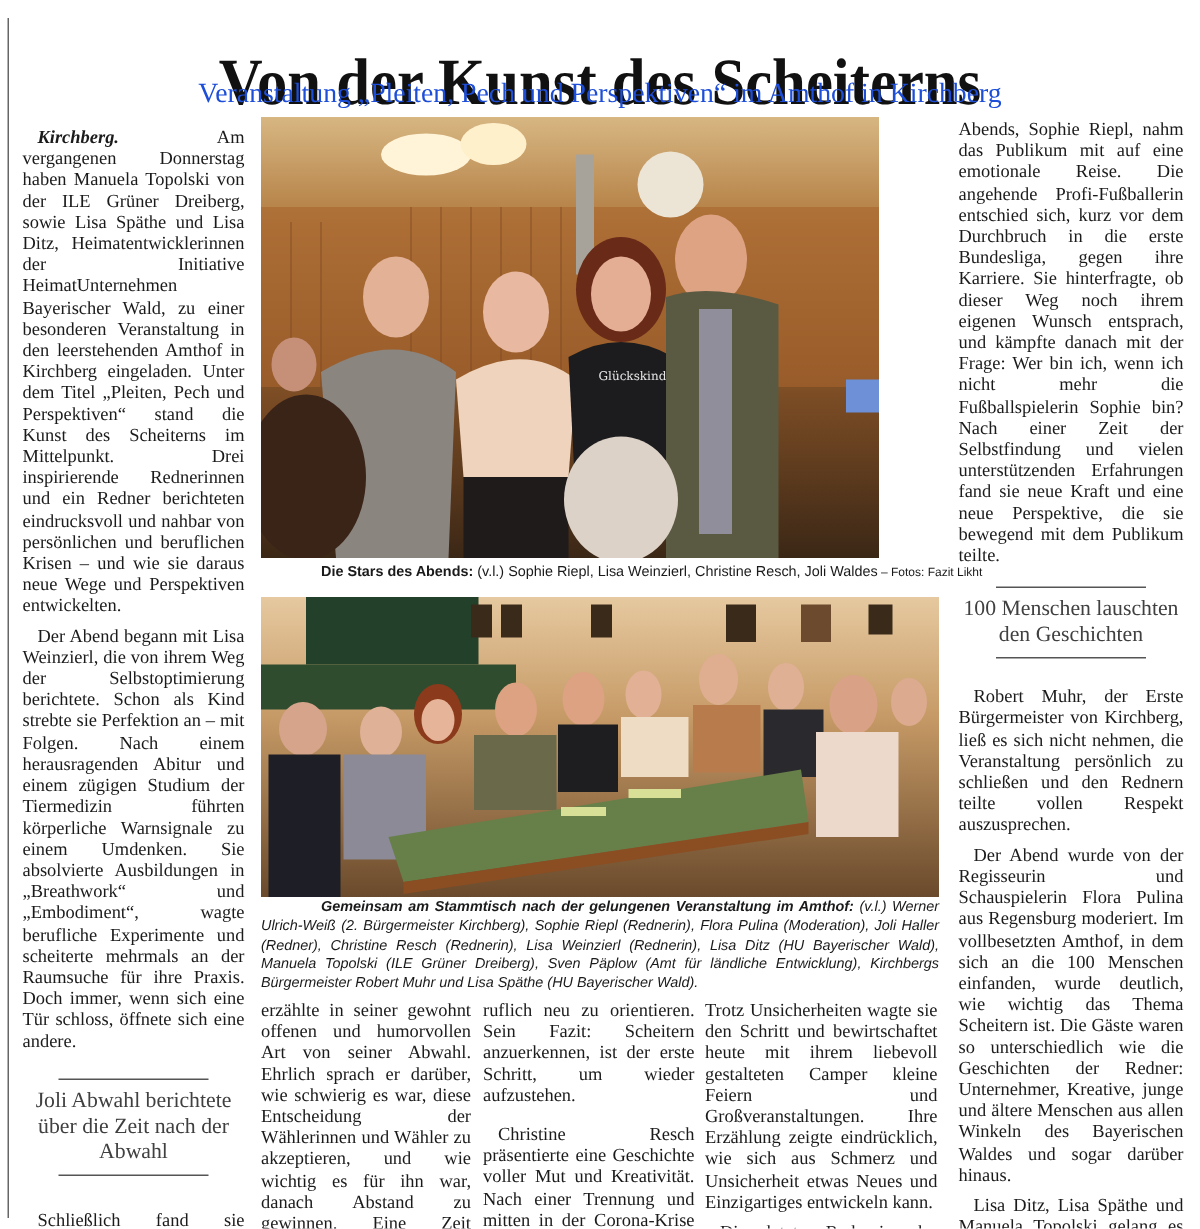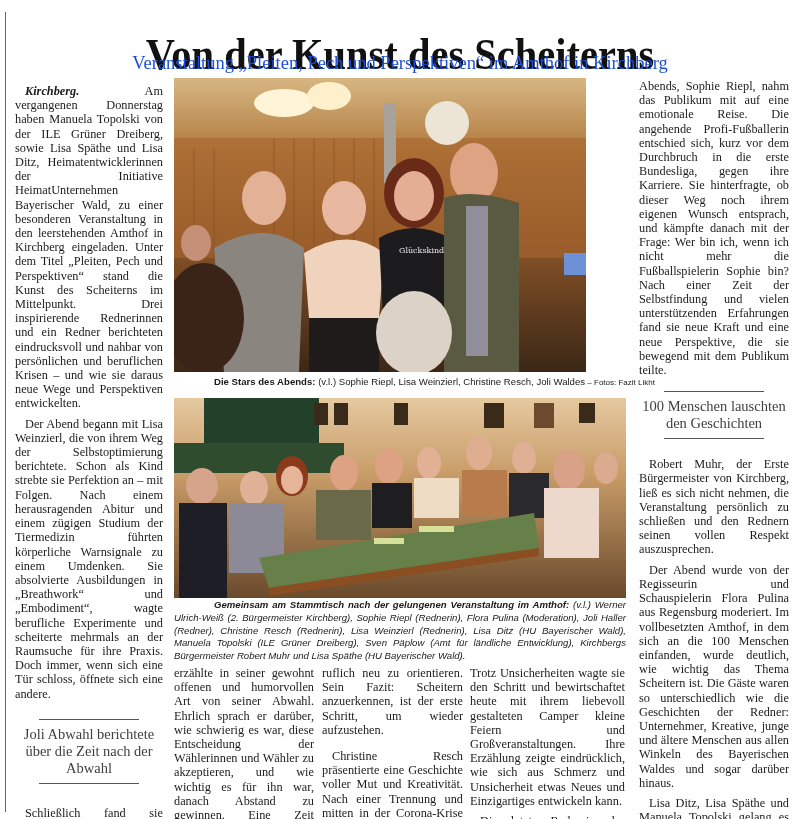--- a/index.html
+++ b/index.html
@@ -133,16 +133,16 @@
   <p style="text-align:justify; text-align-last:justify;">Die letzte Rednerin des</p>
 </div>
 
 <div class="col" style="left:639px; top:79px; width:150px;">
   <p class="noind">Abends, Sophie Riepl, nahm das Publikum mit auf eine emotionale Reise. Die angehende Profi-Fußballerin entschied sich, kurz vor dem Durchbruch in die erste Bundesliga, gegen ihre Karriere. Sie hinterfragte, ob dieser Weg noch ihrem eigenen Wunsch entsprach, und kämpfte danach mit der Frage: Wer bin ich, wenn ich nicht mehr die Fußballspielerin Sophie bin? Nach einer Zeit der Selbstfindung und vielen unterstützenden Erfahrungen fand sie neue Kraft und eine neue Perspektive, die sie bewegend mit dem Publikum teilte.</p>
   <div style="margin:14px 0 18px 0;">
     <div class="hr"></div>
     <div class="subhead-box" style="margin:6px 0;">100 Menschen lauschten den Geschichten</div>
     <div class="hr"></div>
   </div>
-  <p>Robert Muhr, der Erste Bürgermeister von Kirchberg, ließ es sich nicht nehmen, die Veranstaltung persönlich zu schließen und den Rednern seinen vollen Respekt auszusprechen.</p>
+  <p>Robert Muhr, der Erste Bürgermeister von Kirchberg, ließ es sich nicht nehmen, die Veranstaltung persönlich zu schließen und den Rednern teilte vollen Respekt auszusprechen.</p>
   <p>Der Abend wurde von der Regisseurin und Schauspielerin Flora Pulina aus Regensburg moderiert. Im vollbesetzten Amthof, in dem sich an die 100 Menschen einfanden, wurde deutlich, wie wichtig das Thema Scheitern ist. Die Gäste waren so unterschiedlich wie die Geschichten der Redner: Unternehmer, Kreative, junge und ältere Menschen aus allen Winkeln des Bayerischen Waldes und sogar darüber hinaus.</p>
   <p><span>Lisa Ditz, Lisa Späthe und Manuela Topolski gelang es mit „Pleiten, Pech und Perspektiven“ nicht nur, ein leerstehendes Gebäude mit Leben zu füllen, sondern auch ein Tabuthema in den Mittelpunkt zu rücken. Die Veranstaltung endete mit einem kollektiven Gefühl von Erleichterung und der Erkenntnis, dass jede Krise auch eine Chance sein kann – wenn man den Mut hat, sich ihr zu stellen.</span> </p>
 </div>
 
 </body></html>

